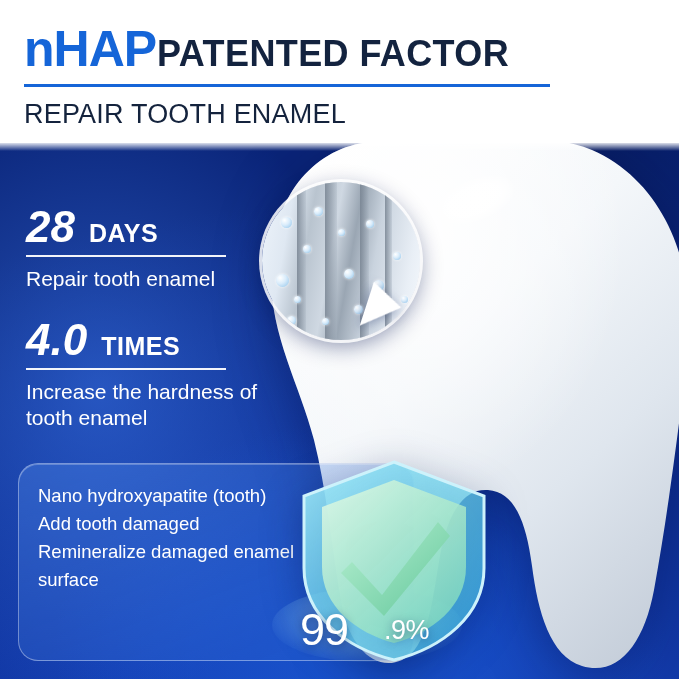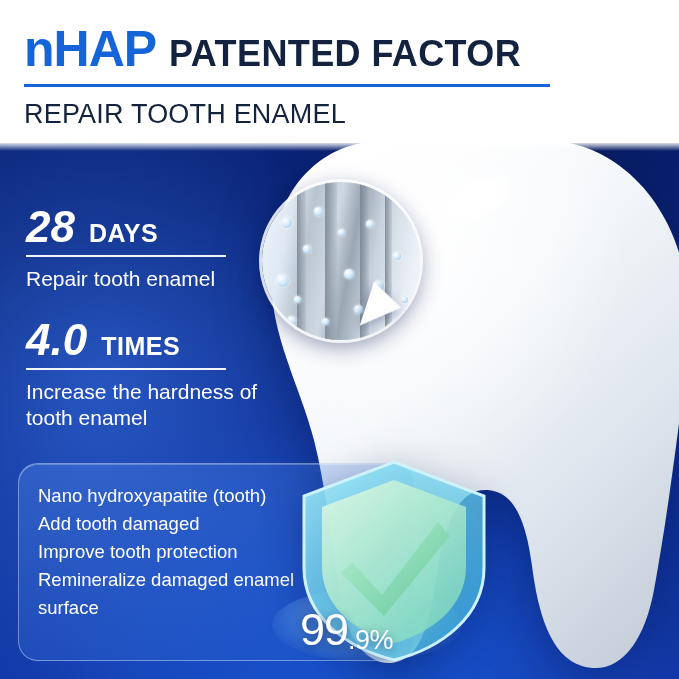--- a/index.html
+++ b/index.html
@@ -54,21 +54,21 @@
     position: absolute;
     left: 0; bottom: -8px;
     width: 100%; height: 8px;
     background: linear-gradient(to bottom, rgba(255,255,255,0.85), rgba(255,255,255,0));
   }
   .title-row {
     position: absolute;
     left: 24px; top: 24px;
     display: flex;
     align-items: baseline;
-    gap: 13px;
+    gap: 1px;
   }
   .title-nhap {
     font-size: 50px;
     font-weight: 700;
     color: #1565d8;
     letter-spacing: -1px;
     line-height: 1;
   }
   .title-patented {
     font-size: 36px;
@@ -226,23 +226,24 @@
     width: 190px; height: 74px;
     border-radius: 50%;
     background: radial-gradient(ellipse at 50% 40%, rgba(190,235,255,0.55) 0%, rgba(140,205,245,0.25) 55%, rgba(120,190,240,0) 78%);
   }
 
   
   .pct {
     position: absolute;
     left: 300px; top: 604px;
     display: flex;
-    align-items: flex-end;
+    align-items: center;
     color: #ffffff;
     text-shadow: 0 2px 8px rgba(0,25,90,0.5);
+    gap: 36px;
   }
   .pct-big { font-size: 45px; font-weight: 400; letter-spacing: -1px; }
   .pct-small { font-size: 27px; font-weight: 400; letter-spacing: -0.5px; }
 </style>
 </head>
 <body>
 
 <div id="poster">
 
   <div class="bg-glow-left"></div>
@@ -328,21 +329,20 @@
     </div>
     <div class="stat-rule"></div>
     <div class="stat-desc" style="white-space:pre-line">Increase the hardness of
 tooth enamel</div>
   </div>
 
   <div class="panel"></div>
   <div class="bullets">
     <div>Nano hydroxyapatite (tooth)</div>
     <div>Add tooth damaged</div>
-    <div>Improve tooth protection</div>
     <div>Remineralize damaged enamel
 surface</div>
   </div>
 
   <div class="shield-base"></div>
 
   <svg class="shield" viewBox="0 0 204 210" xmlns="http://www.w3.org/2000/svg">
     <defs>
       <linearGradient id="shieldOuter" x1="0" y1="0" x2="1" y2="1">
         <stop offset="0%" stop-color="#9fe8f7" stop-opacity="0.95"></stop>

